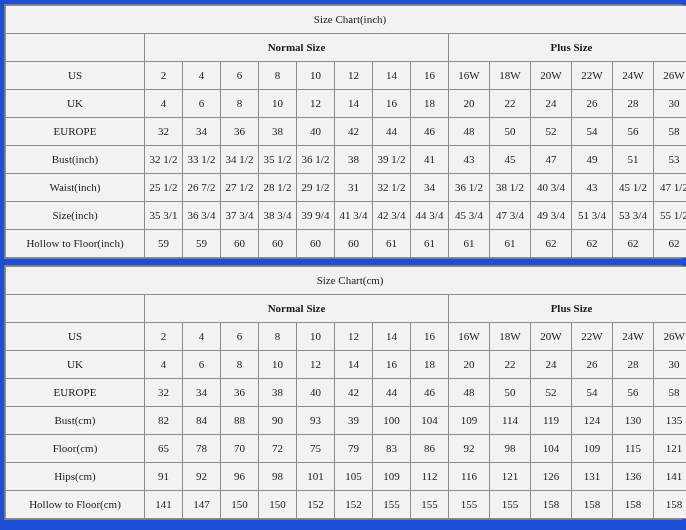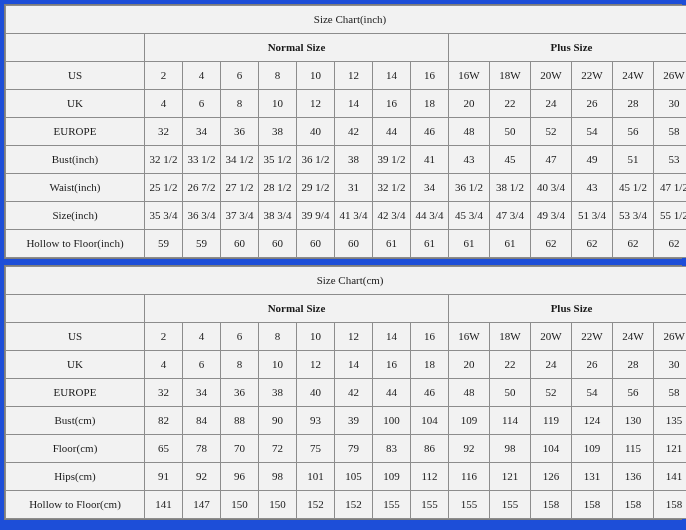--- a/index.html
+++ b/index.html
@@ -189,21 +189,21 @@
           <td>36 1/2</td>
           <td>38 1/2</td>
           <td>40 3/4</td>
           <td>43</td>
           <td>45 1/2</td>
           <td class="no-right">47 1/2</td>
         </tr>
 
         <tr>
           <td class="label-cell no-left">Size(inch)</td>
-          <td>35 3/4</td>
+          <td>35 3/1</td>
           <td>36 3/4</td>
           <td>37 3/4</td>
           <td>38 3/4</td>
           <td>39 9/4</td>
           <td>41 3/4</td>
           <td>42 3/4</td>
           <td>44 3/4</td>
           <td>45 3/4</td>
           <td>47 3/4</td>
           <td>49 3/4</td>

